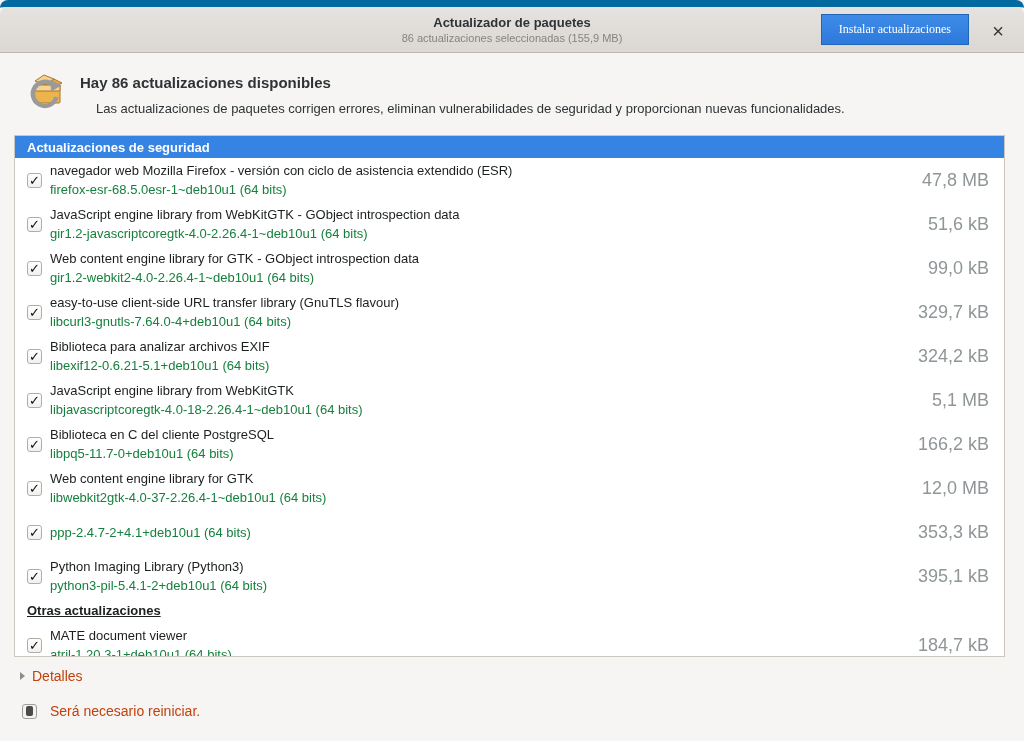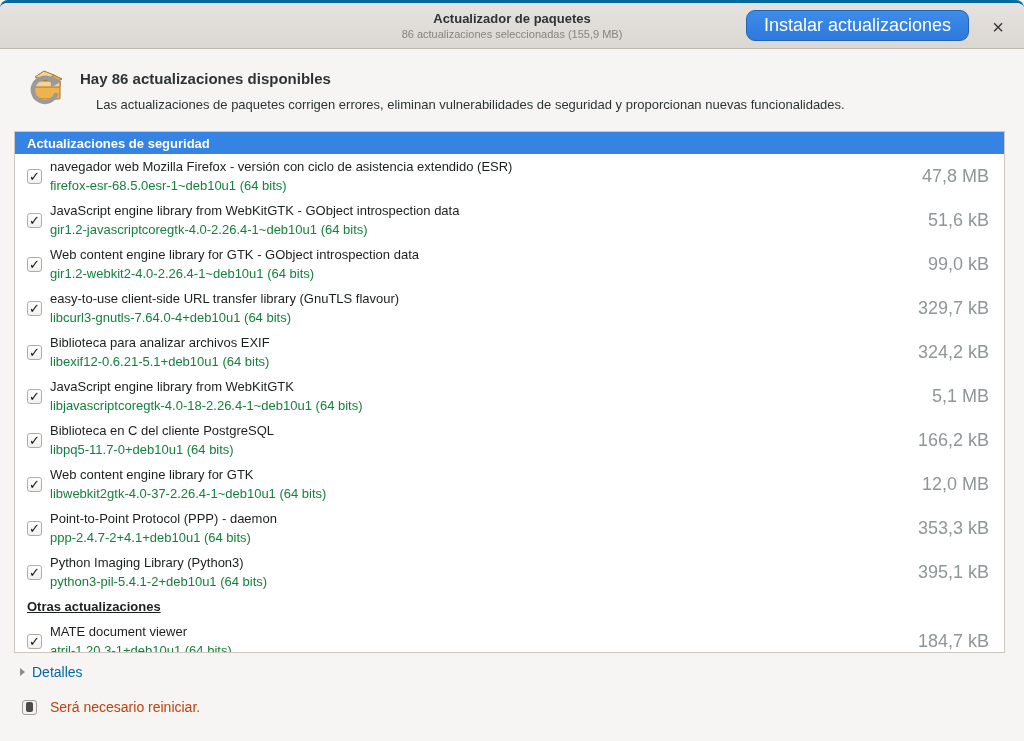--- a/index.html
+++ b/index.html
@@ -3,39 +3,39 @@
 <meta charset="utf-8">
 <style>
   * { margin:0; padding:0; box-sizing:border-box; }
   html,body { width:1024px; height:741px; }
   body { font-family:"Liberation Sans","DejaVu Sans",sans-serif; background:#f6f5f4; }
 
   .window {
     position:relative; width:1024px; height:741px;
     background:#f6f5f4; overflow:hidden;
     border-radius:8px 8px 0 0;
-    border-top:3px solid #0369a1;
+    border-top:7px solid #0369a1;
   }
 
   
   .headerbar {
     position:absolute; left:0; top:0; width:1024px; height:46px;
     background:linear-gradient(to bottom,#e5e2df,#dbd8d3);
     border-bottom:1px solid #bfb8b1;
     border-radius:7px 7px 0 0;
   }
   .hb-titles { position:absolute; left:0; right:0; top:7px; text-align:center; pointer-events:none; }
   .hb-title { font-size:13px; font-weight:bold; color:#2e3436; line-height:17px; }
   .hb-subtitle { font-size:11px; color:#87837e; line-height:15px; }
   .install-btn {
     position:absolute; top:7px; right:55px; height:31px; padding:0 17px;
     background:linear-gradient(to bottom,#3e8ce8,#2d79dd);
-    border:1px solid #1e65b8; border-radius:9px;
-    color:#ffffff; font-size:18px; line-height:29px;
-    font-family:Liberation Sans, sans-serif; cursor:pointer;
+    border:1px solid #1e65b8; border-radius:0;
+    color:#ffffff; font-size:12px; line-height:29px;
+    font-family:Liberation Serif, serif; cursor:pointer;
   }
   .close-btn {
     position:absolute; top:11px; right:13px; width:26px; height:26px;
     border:none; background:transparent; color:#363636;
     font-size:20px; line-height:24px; text-align:center; cursor:pointer;
     font-family:inherit;
   }
 
   
   .intro-icon { position:absolute; left:23px; top:63px; width:45px; height:45px; }
@@ -70,21 +70,21 @@
     font-size:13px; font-weight:bold; color:#0d0d0d; line-height:1;
   }
   .row-text { flex:1; min-width:0; display:flex; flex-direction:column; }
   .row-title { font-size:13px; color:#1c1f20; line-height:19px; white-space:nowrap; overflow:hidden; }
   .row-sub { font-size:13px; color:#15803d; line-height:19px; white-space:nowrap; overflow:hidden; }
   .row-size { flex:none; margin-left:12px; font-size:18px; color:#8f9698; }
 
   
   .details-expander {
     position:absolute; left:20px; top:661px; display:flex; align-items:center;
-    color:#0369a1; font-size:14px; cursor:pointer;
+    color:#c2410c; font-size:14px; cursor:pointer;
   }
   .expander-arrow {
     width:0; height:0; margin-right:7px;
     border-left:5px solid #8e8b88;
     border-top:4px solid transparent; border-bottom:4px solid transparent;
   }
   .restart-row { position:absolute; left:22px; top:696px; display:flex; align-items:center; }
   .restart-icon {
     width:15px; height:15px; border:1px solid #a29d98; border-radius:3px;
     background:#f4f2f0; margin-right:13px; position:relative;
@@ -184,21 +184,20 @@
         <span class="checkbox">✓</span>
         <span class="row-text">
           <span class="row-title">Web content engine library for GTK</span>
           <span class="row-sub">libwebkit2gtk-4.0-37-2.26.4-1~deb10u1 (64 bits)</span>
         </span>
         <span class="row-size">12,0 MB</span>
       </div>
       <div class="row">
         <span class="checkbox">✓</span>
         <span class="row-text">
-          <span class="row-title">Point-to-Point Protocol (PPP) - daemon</span>
           <span class="row-sub">ppp-2.4.7-2+4.1+deb10u1 (64 bits)</span>
         </span>
         <span class="row-size">353,3 kB</span>
       </div>
       <div class="row">
         <span class="checkbox">✓</span>
         <span class="row-text">
           <span class="row-title">Python Imaging Library (Python3)</span>
           <span class="row-sub">python3-pil-5.4.1-2+deb10u1 (64 bits)</span>
         </span>

